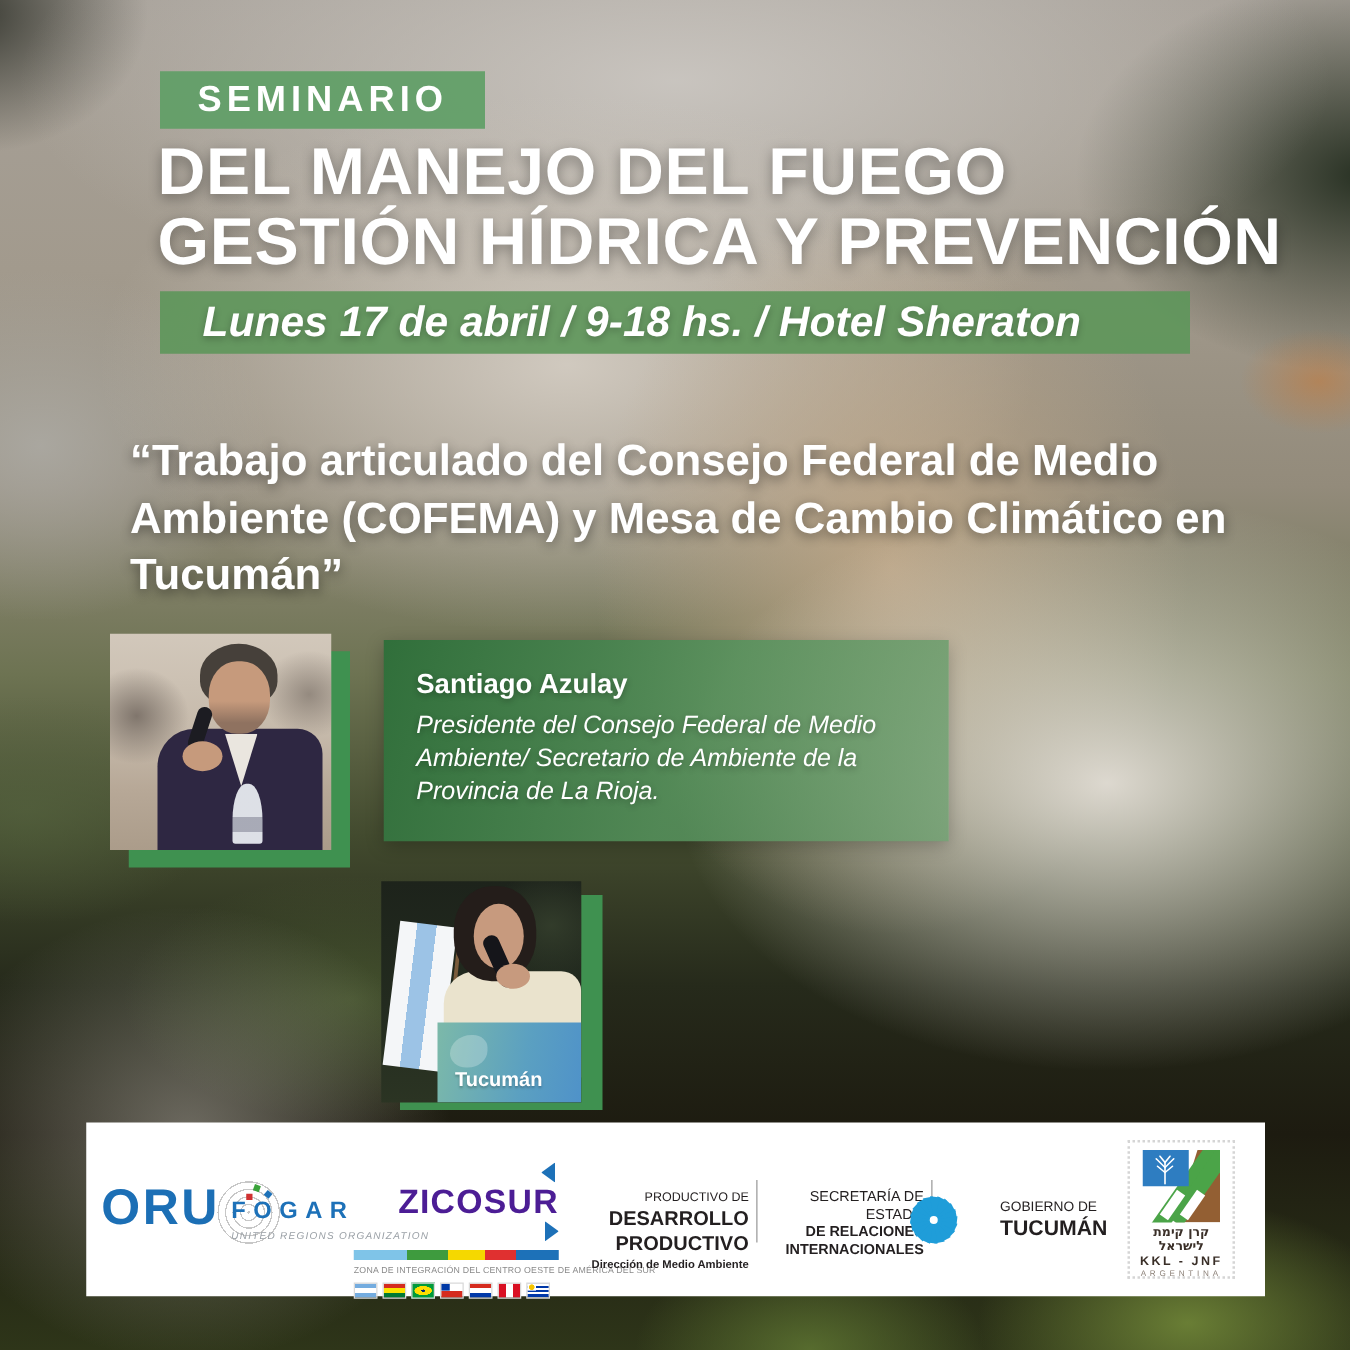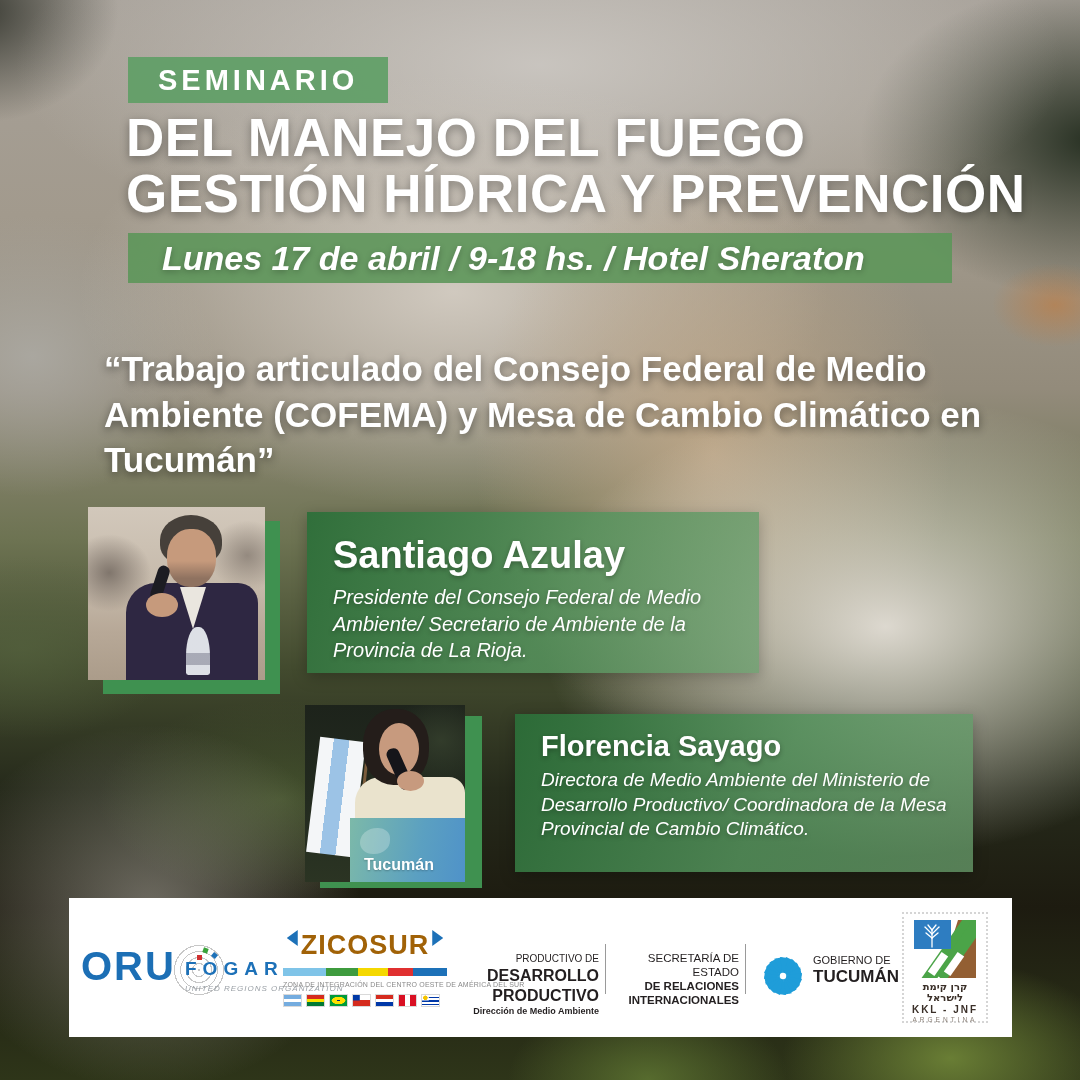--- a/index.html
+++ b/index.html
@@ -36,21 +36,21 @@
     text-shadow:0 2px 6px rgba(0,0,0,.25);}
   .quote{position:absolute;left:104px;top:346px;width:886px;color:#fff;
     font-size:35px;font-weight:bold;line-height:1.3;
     text-shadow:0 3px 9px rgba(0,0,0,.45);}
   
   .frame{position:absolute;background:#3f9150;}
   .photo{position:absolute;overflow:hidden;}
   .infobox{position:absolute;box-sizing:border-box;color:#fff;
     background:linear-gradient(115deg, rgba(43,110,56,.93) 0%, rgba(84,146,92,.85) 55%, rgba(106,160,110,.74) 100%);
     box-shadow:0 4px 14px rgba(0,0,0,.25);}
-  .sp-name{font-size:38px;font-weight:bold;margin-bottom:7px;
+  .sp-name{font-size:22px;font-weight:bold;margin-bottom:7px;
     text-shadow:0 2px 5px rgba(0,0,0,.3);}
   .sp-role{font-size:20px;font-style:italic;line-height:1.33;
     text-shadow:0 2px 5px rgba(0,0,0,.3);}
   .frame1{left:103px;top:521px;width:177px;height:173px;}
   .photo1{left:88px;top:507px;width:177px;height:173px;
     background:
       radial-gradient(60px 55px at 12% 38%, rgba(110,100,92,.8), transparent 70%),
       radial-gradient(55px 50px at 90% 28%, rgba(125,115,106,.7), transparent 70%),
       linear-gradient(180deg,#d2c8bb 0%,#c6baab 45%,#b7a897 72%,#ab9c8a 100%);}
   .box1{left:307px;top:512px;width:452px;height:161px;padding:22px 26px;}
@@ -99,21 +99,21 @@
   .oru-rings{position:absolute;left:90px;top:0;width:56px;height:56px;border-radius:50%;
     background:repeating-radial-gradient(circle at 50% 50%, #c4c4c4 0 1px, transparent 1px 6px);opacity:.95;}
   .oru-sub{position:absolute;left:104px;top:16px;font-size:19px;font-weight:bold;color:#1d71b8;letter-spacing:6px;}
   .oru-dot{position:absolute;width:5px;height:5px;}
   .oru-d1{left:122px;top:6px;background:#3aa33a;transform:rotate(20deg);}
   .oru-d2{left:131px;top:11px;background:#1d71b8;transform:rotate(40deg);}
   .oru-d3{left:116px;top:13px;background:#d03030;}
   .oru-tag{position:absolute;left:104px;top:42px;font-size:8px;font-style:italic;color:#9aa0a6;letter-spacing:1px;white-space:nowrap;}
   
   .zicosur{position:absolute;left:214px;top:32px;width:164px;}
-  .zi-word{display:flex;align-items:flex-start;justify-content:center;color:#a16207;font-size:27px;font-weight:bold;letter-spacing:1px;}
+  .zi-word{display:flex;align-items:flex-end;justify-content:center;color:#4c1d95;font-size:27px;font-weight:bold;letter-spacing:1px;flex-direction:column;}
   .zi-tri{display:inline-block;width:11px;height:16px;background:#1d71b8;}
   .zi-left{clip-path:polygon(100% 0,100% 100%,0 50%);margin-right:3px;}
   .zi-right{clip-path:polygon(0 0,0 100%,100% 50%);margin-left:3px;}
   .zi-stripe{margin-top:7px;height:8px;width:100%;
     background:linear-gradient(90deg,#7fc4e8 0 26%,#3e9b3e 26% 46%,#f5d800 46% 64%,#e03030 64% 79%,#1d71b8 79% 100%);}
   .zi-caption{margin-top:5px;font-size:7px;color:#8a8a8a;letter-spacing:.2px;white-space:nowrap;}
   .zi-flags{margin-top:6px;display:flex;}
   .flag{width:19px;height:13px;margin-right:4px;border:1px solid #d9d9d9;box-sizing:border-box;}
   .flag-argentina{background:linear-gradient(180deg,#74acdf 0 33%,#fff 33% 66%,#74acdf 66%);}
   .flag-bolivia{background:linear-gradient(180deg,#d52b1e 0 33%,#f9e300 33% 66%,#007934 66%);}
@@ -127,21 +127,21 @@
   
   .ministerio{position:absolute;left:388px;top:55px;width:142px;text-align:right;color:#231f20;line-height:1.25;}
   .mi-1{font-size:10px;}
   .mi-2{font-size:16px;font-weight:bold;}
   .mi-3{font-size:9px;font-weight:bold;text-align:right;}
   .secretaria{position:absolute;left:550px;top:53px;width:120px;text-align:right;color:#231f20;line-height:1.22;}
   .se-1{font-size:11.5px;}
   .se-2{font-size:11.5px;font-weight:bold;}
   .se-3{font-size:11.5px;font-weight:bold;}
   
-  .gobierno{position:absolute;left:692px;top:56px;display:flex;}
+  .gobierno{position:absolute;left:656px;top:56px;display:flex;align-items:center;gap:23px;}
   .pinwheel{width:44px;height:44px;}
   .gob-text{margin-left:8px;color:#231f20;line-height:1.15;}
   .gob-1{font-size:11px;}
   .gob-2{font-size:17px;font-weight:bold;}
   
   .kkl{position:absolute;left:833px;top:14px;width:86px;height:111px;background:#fff;
     border:2px dotted #d5d5d5;box-sizing:border-box;text-align:center;}
   .kkl-logo{position:relative;width:62px;height:58px;margin:6px auto 3px;overflow:hidden;background:#fff;}
   .kkl-brown{position:absolute;right:0;top:0;width:40px;height:58px;background:#935f33;
     clip-path:polygon(55% 0,100% 0,100% 100%,10% 100%);}
@@ -192,24 +192,20 @@
     <div class="p2-flag"></div>
     <div class="p2-body"></div>
     <div class="p2-hair"></div>
     <div class="p2-face"></div>
     <div class="p2-mic"></div>
     <div class="p2-hand"></div>
     <div class="p2-plate">
       <div class="p2-leaf"></div>
       <span>Tucumán</span>
     </div>
-  </div>
-  <div class="infobox box2">
-    <div class="sp-name">Florencia Sayago</div>
-    <div class="sp-role">Directora de Medio Ambiente del Ministerio de Desarrollo Productivo/ Coordinadora de la Mesa Provincial de Cambio Climático.</div>
   </div>
 
   <div class="footer">
 
     <div class="oru">
       <span class="oru-main">ORU</span>
       <span class="oru-rings"></span>
       <span class="oru-dot oru-d1"></span>
       <span class="oru-dot oru-d2"></span>
       <span class="oru-dot oru-d3"></span>

